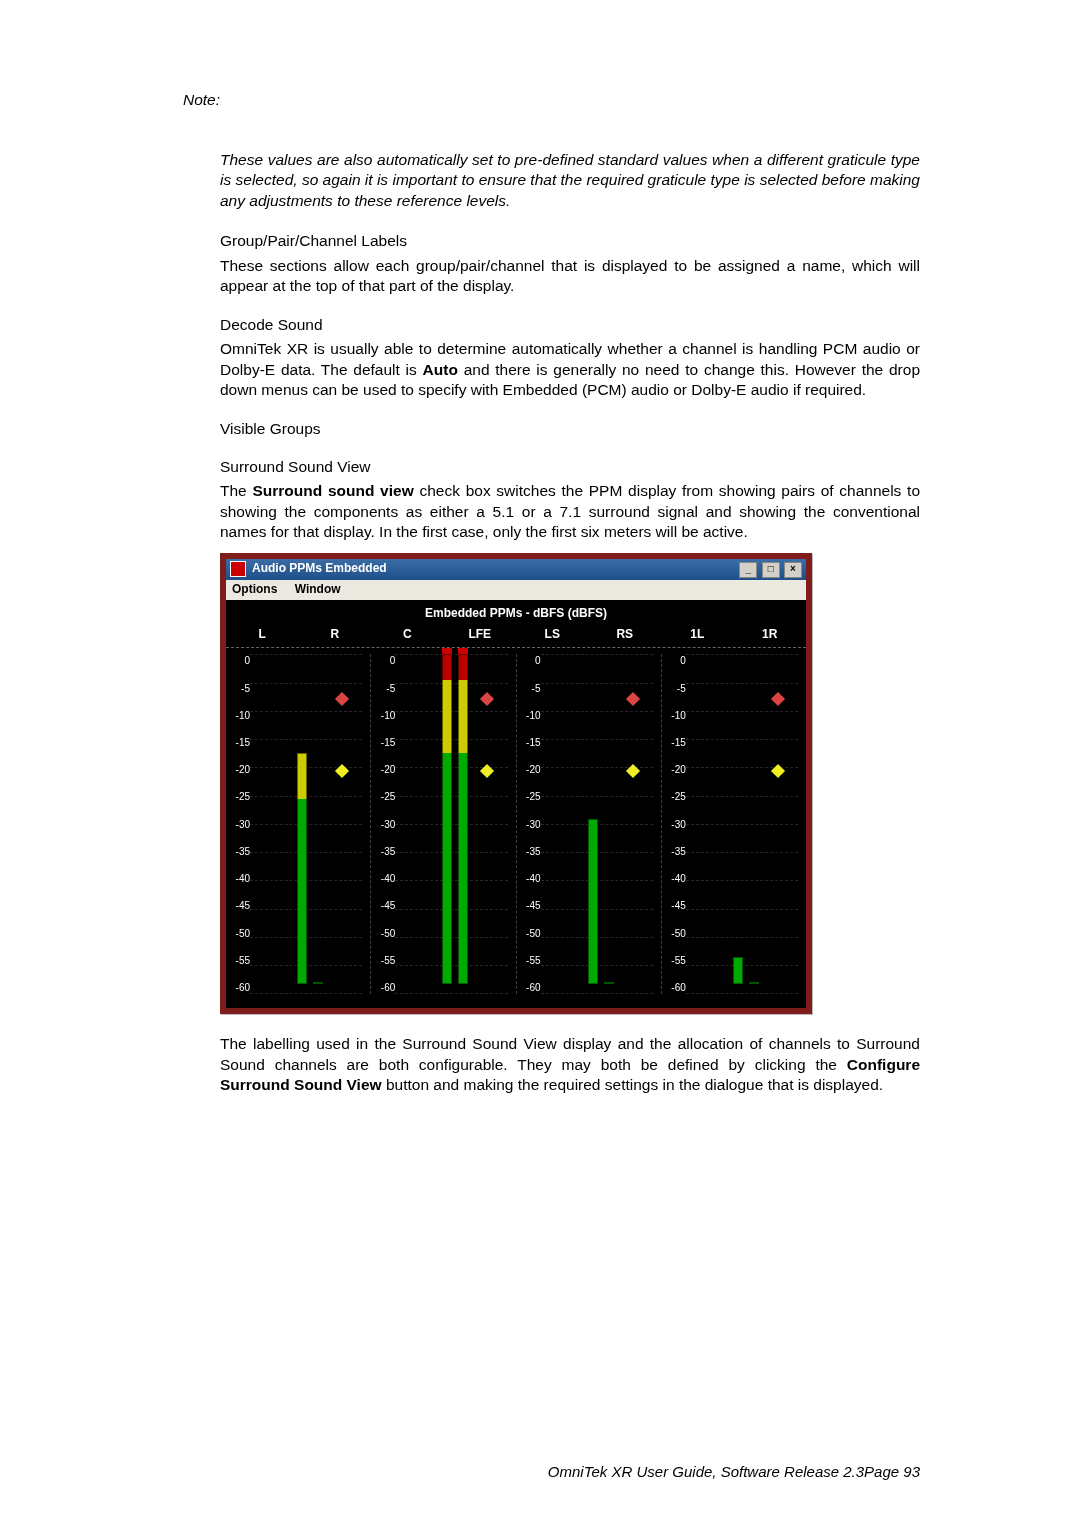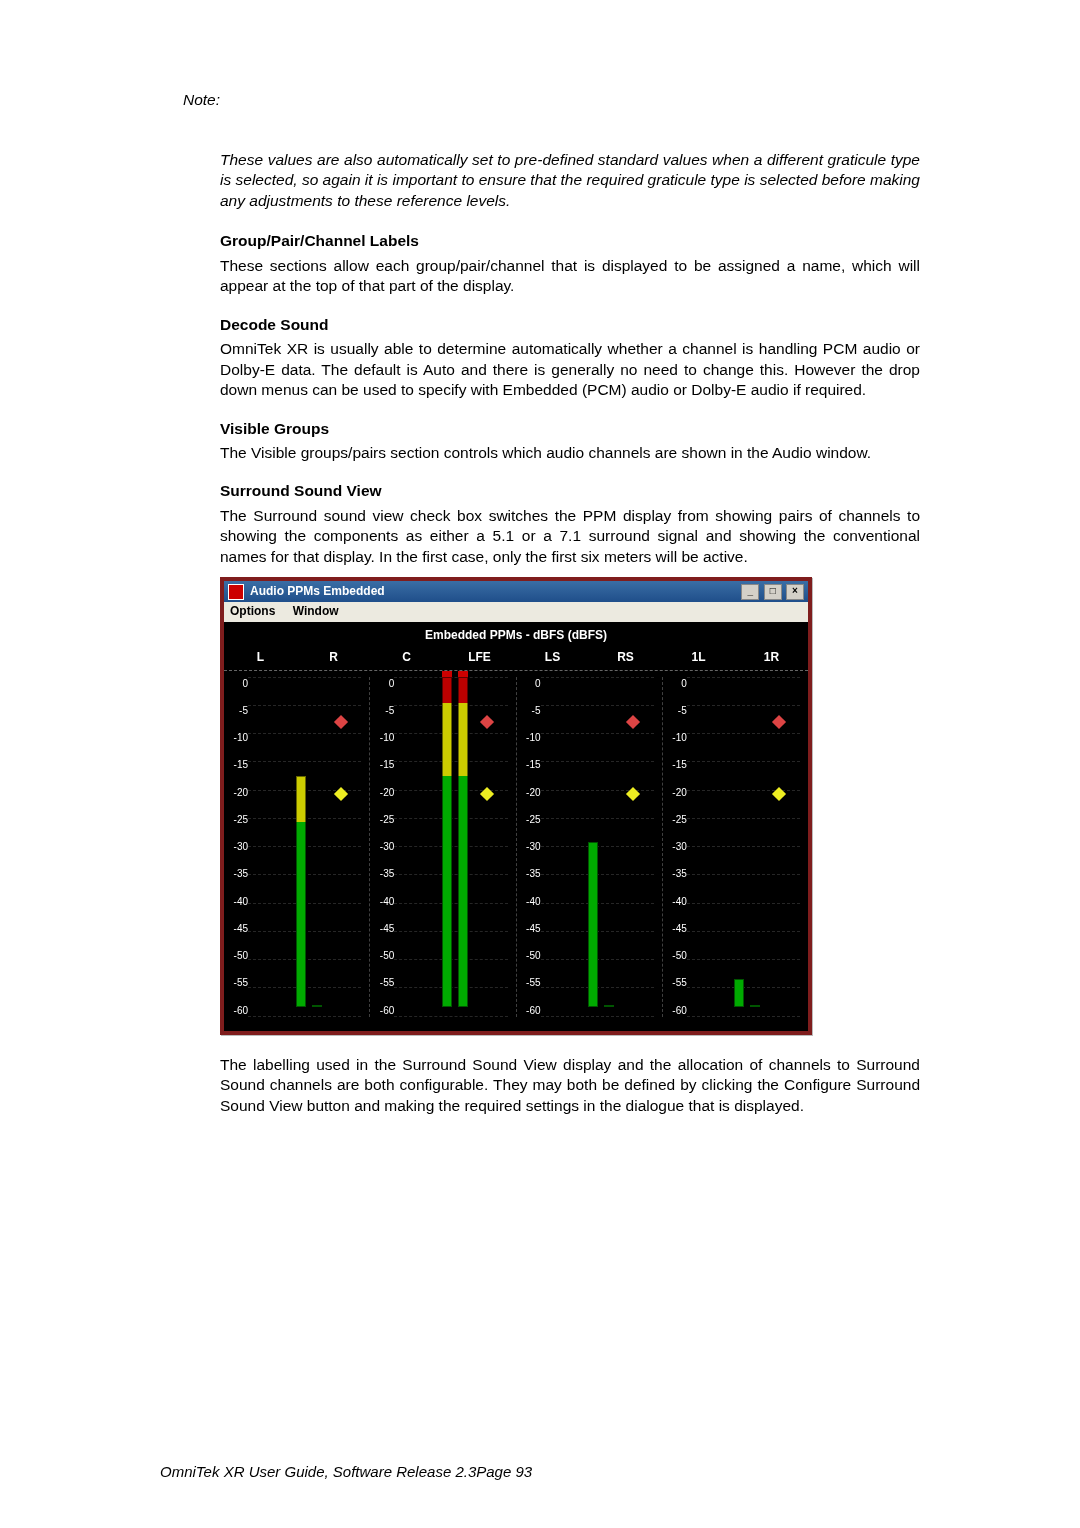--- a/index.html
+++ b/index.html
@@ -33,35 +33,35 @@
   .note-body {
     flex: 1;
     text-align: justify;
     font-style: italic;
   }
   .section {
     margin-top: 18px;
     margin-bottom: 6px;
   }
   .heading {
-    font-weight: bold;
+    font-weight: normal;
     margin-bottom: 4px;
   }
   .para {
     text-align: justify;
     margin-bottom: 10px;
   }
-  .bold { font-weight: normal; }
+  .bold { font-weight: bold; }
   .screenshot {
     margin-top: 10px;
     margin-bottom: 20px;
     width: 592px;
   }
   .win-outer {
-    border: 4px solid #7f1d1d;
+    border: 6px solid #7f1d1d;
     background: #eceae0;
     box-shadow: 1px 1px 0 #bbb;
   }
   .titlebar {
     display: flex;
     align-items: center;
     justify-content: space-between;
     background: linear-gradient(#3a6ea5, #1f4e8a);
     color: #fff;
     padding: 2px 4px;
@@ -119,21 +119,21 @@
   .grid {
     position:absolute; left:24px; right:8px; top:0; bottom:0;
     display:flex; flex-direction:column; justify-content:space-between;
     pointer-events:none;
   }
   .grid div { border-top:1px dashed rgba(255,255,255,0.15); height:0;}
   .pair.sep { border-left:1px dashed rgba(255,255,255,0.25);}
   .headerpair { flex:1; display:flex;}
   .footer {
     position:absolute; bottom:48px; left:160px; right:160px;
-    display:flex; justify-content:flex-start;
+    display:flex; justify-content:flex-end;
     font-style:italic; font-size:15px;
   }
 </style>
 </head>
 <body>
 
 <div class="page">
 
   <div class="note-row">
     <div class="note-label">Note:</div>
@@ -147,21 +147,20 @@
 
   <div class="section">
     <div class="heading">Decode Sound</div>
     <div class="para">
       <span>OmniTek XR is usually able to determine automatically whether a channel is handling PCM audio or Dolby-E data. The default is </span><span class="bold">Auto</span><span> and there is generally no need to change this. However the drop down menus can be used to specify with Embedded (PCM) audio or Dolby-E audio if required.</span>
     </div>
   </div>
 
   <div class="section">
     <div class="heading">Visible Groups</div>
-    <div class="para">The Visible groups/pairs section controls which audio channels are shown in the Audio window.</div>
   </div>
 
   <div class="section">
     <div class="heading">Surround Sound View</div>
     <div class="para">
       <span>The </span><span class="bold">Surround sound view</span><span> check box switches the PPM display from showing pairs of channels to showing the components as either a 5.1 or a 7.1 surround signal and showing the conventional names for that display. In the first case, only the first six meters will be active.</span>
     </div>
   </div>
 
   <div class="screenshot">

